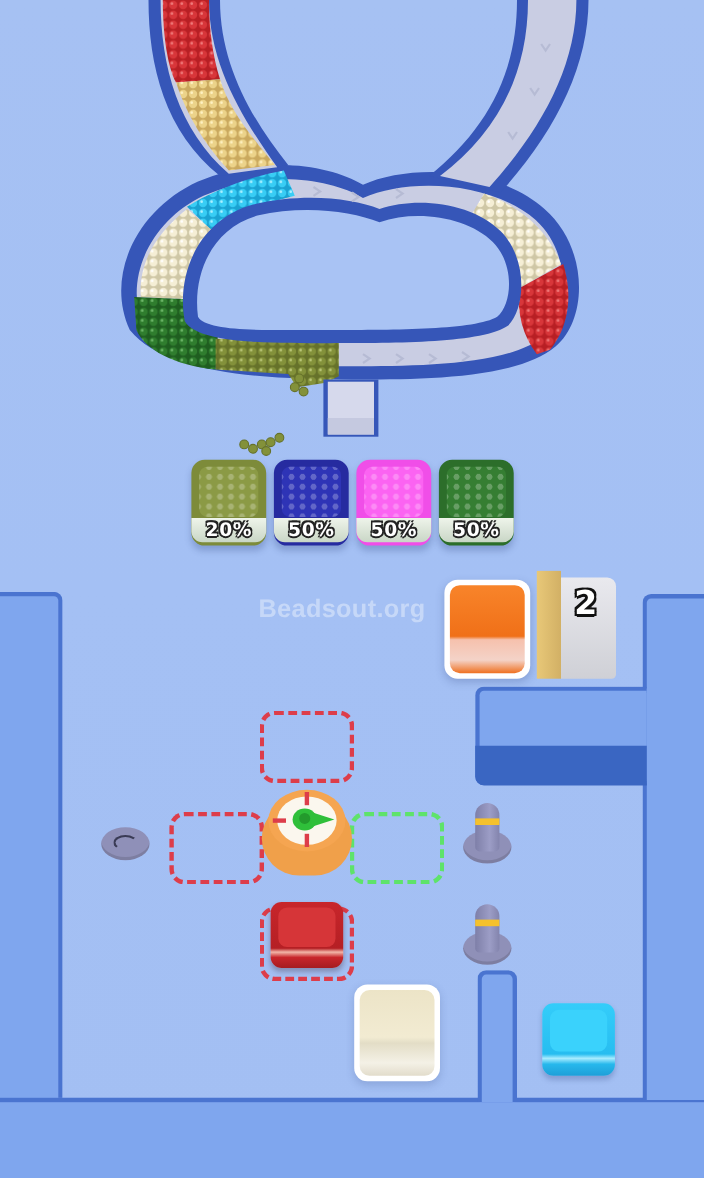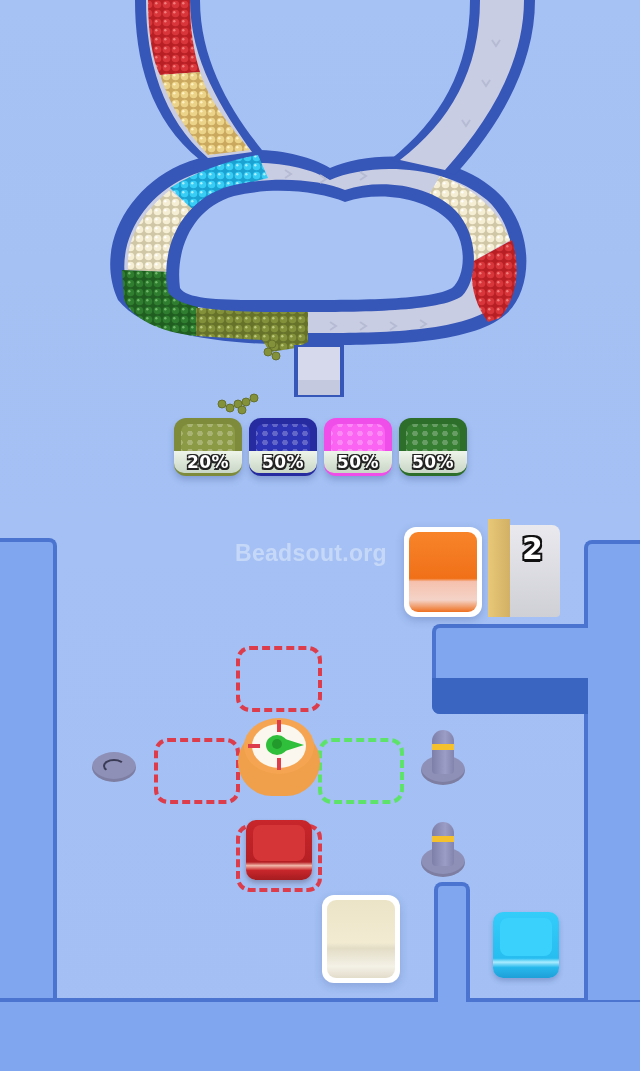--- a/index.html
+++ b/index.html
@@ -9,21 +9,21 @@
     background: linear-gradient(180deg, #a6c1f3 0%, #a4c0f4 50%, #a3bff3 100%);
     font-family: "DejaVu Sans", sans-serif;
   }
   .abs { position: absolute; }
 
   
   #track-svg { position: absolute; left: 0; top: 0; width: 640px; height: 420px; }
 
   
   .bin {
-    position: absolute; top: 418px; width: 68px; height: 58px;
+    position: absolute; top: 418px; width: 68px; height: 78px;
     border-radius: 12px;
     box-shadow: 0 4px 6px rgba(40,60,120,0.25);
   }
   .bin .inner {
     position: absolute; left: 7px; top: 6px; right: 7px; height: 46px;
     border-radius: 8px;
     background-image: radial-gradient(circle, rgba(255,255,255,0.25) 2.5px, transparent 3px);
     background-size: 10px 9px;
     background-position: 4px 14px;
   }

